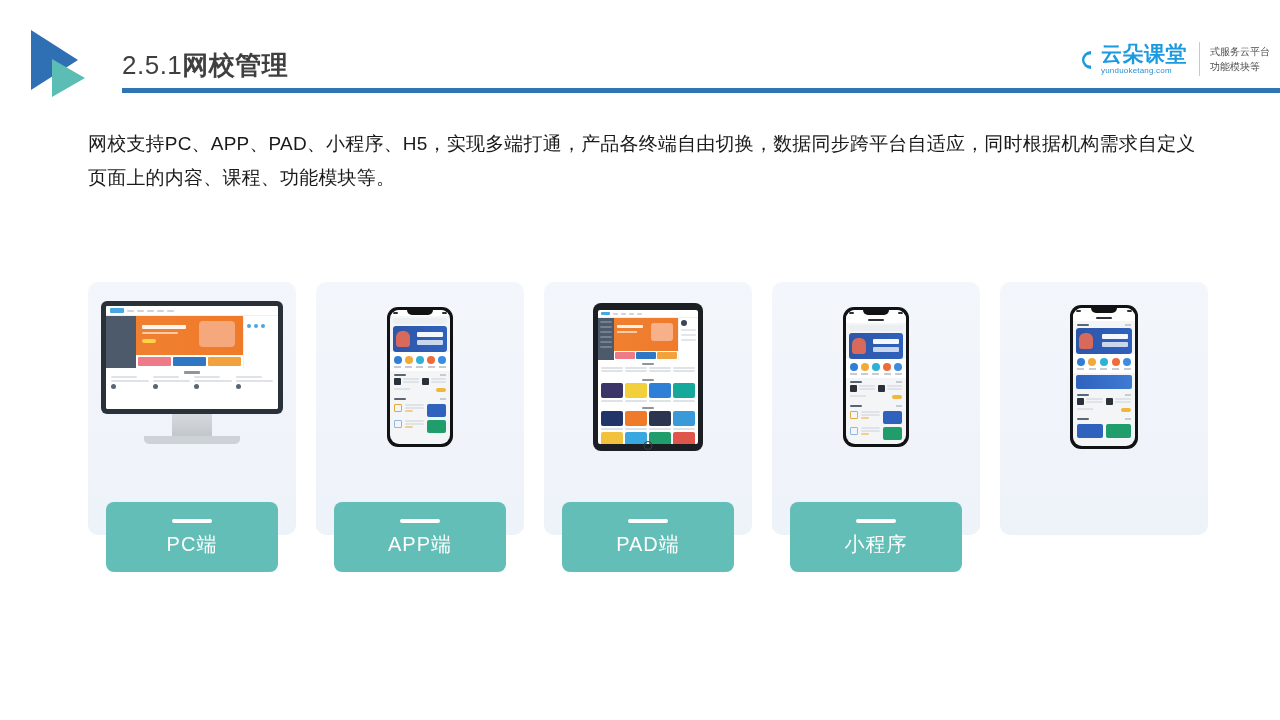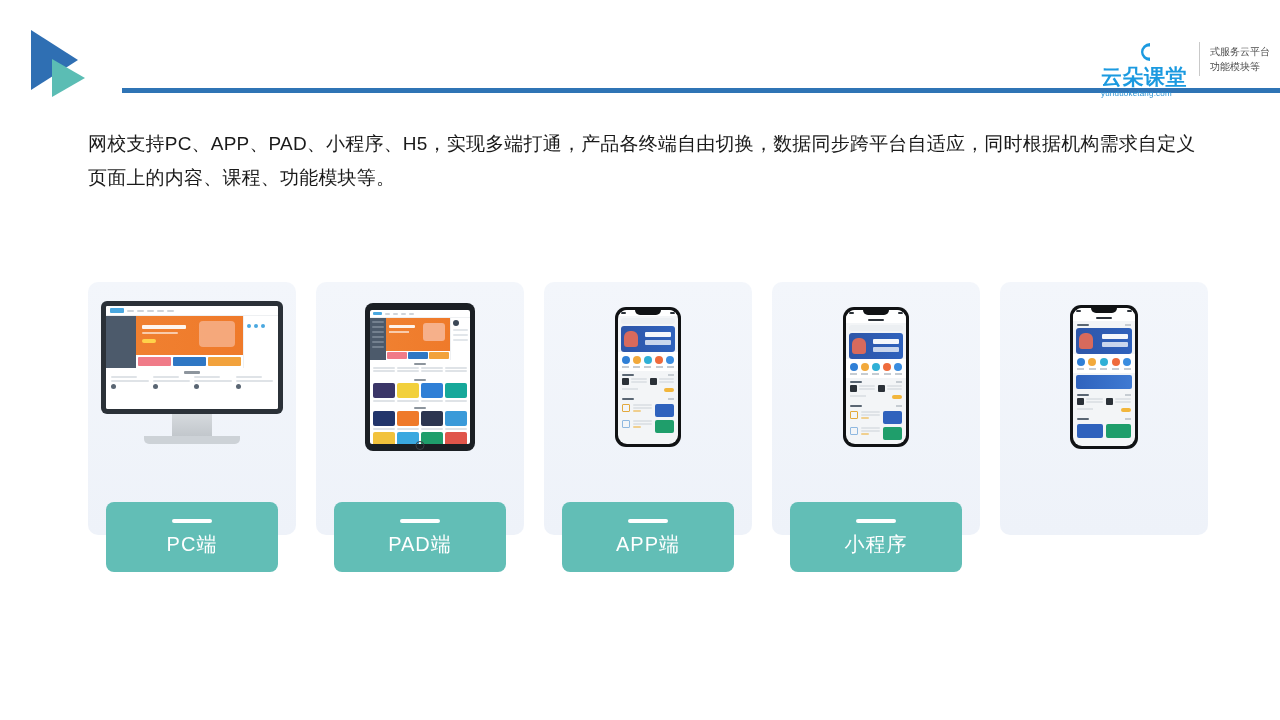--- a/index.html
+++ b/index.html
@@ -83,21 +83,20 @@
     right: 10px;
     top: 36px;
     display: flex;
     align-items: center;
     height: 46px;
   }
   .brand-logo {
     display: flex;
     align-items: center;
     height: 46px;
-    flex-direction: column;
   }
   .cloud-icon {
     position: relative;
     width: 30px;
     height: 30px;
     margin-right: 2px;
     flex: 0 0 auto;
   }
   .cloud-icon svg { display: block; }
   .brand-words {
@@ -465,20 +464,23 @@
 </head>
 <body>
 
 <div class="header">
 
   <div class="logo-mark">
     <span class="tri-dark"></span>
     <span class="tri-teal"></span>
   </div>
 
+  <div class="page-title">
+    <span class="num">2.5.1</span><span class="name">网校管理</span>
+  </div>
 
   <div class="title-rule"></div>
 
   <div class="brand">
     <div class="brand-logo">
       <span class="cloud-icon">
         <svg width="30" height="30" viewBox="0 0 30 30" aria-hidden="true">
           <path d="M22 7 A9 9 0 1 0 22 25 L22 21.5 A5.6 5.6 0 1 1 22 10.5 Z" fill="#1b9ae0"></path>
         </svg>
       </span>
@@ -582,20 +584,115 @@
     </div>
     <div class="card-label">
       <span class="label-dash"></span>
       <span class="label-text">PC端</span>
     </div>
   </div>
 
   <div class="card">
     <div class="card-bg"></div>
     <div class="device-wrap">
+      <div class="phone">
+        <span class="phone-notch"></span>
+        <div class="phone-screen">
+          <div class="ph-status">
+              <i></i>
+              <i></i>
+            </div>
+          <div class="ph-search"></div>
+          <div class="ph-banner">
+            <span class="b-face"></span>
+            <span class="b-t1"></span>
+            <span class="b-t2"></span>
+          </div>
+          <div class="ph-icons">
+            <span class="ph-icon">
+                <u class="ic-blue"></u>
+                <s></s>
+              </span>
+            <span class="ph-icon">
+                <u class="ic-yellow"></u>
+                <s></s>
+              </span>
+            <span class="ph-icon">
+                <u class="ic-cyan"></u>
+                <s></s>
+              </span>
+            <span class="ph-icon">
+                <u class="ic-orange"></u>
+                <s></s>
+              </span>
+            <span class="ph-icon">
+                <u class="ic-blue2"></u>
+                <s></s>
+              </span>
+          </div>
+          <div class="ph-sechead">
+              <i></i>
+              <s></s>
+            </div>
+          <div class="ph-teachers">
+            <span class="ph-teacher">
+                <b></b>
+                <span>
+                  <i></i>
+                  <i></i>
+                </span>
+              </span>
+            <span class="ph-teacher">
+                <b></b>
+                <span>
+                  <i></i>
+                  <i></i>
+                </span>
+              </span>
+          </div>
+          <div class="ph-pricerow">
+              <i></i>
+              <b></b>
+            </div>
+          <div class="ph-sechead">
+              <i></i>
+              <s></s>
+            </div>
+          <div class="ph-courses">
+            <div class="ph-crow">
+              <u></u>
+                <span>
+                  <i></i>
+                  <i></i>
+                  <i class="y"></i>
+                </span>
+                <span class="ph-card cd-blue"></span>
+            </div>
+            <div class="ph-crow">
+              <u class="blue"></u>
+                <span>
+                  <i></i>
+                  <i></i>
+                  <i class="y"></i>
+                </span>
+                <span class="ph-card cd-green"></span>
+            </div>
+          </div>
+        </div>
+      </div>
+    </div>
+    <div class="card-label">
+      <span class="label-dash"></span>
+      <span class="label-text">APP端</span>
+    </div>
+  </div>
+
+  <div class="card">
+    <div class="card-bg"></div>
+    <div class="device-wrap">
       <div class="tablet">
         <div class="tablet-screen">
           <div class="tb-nav">
             <span class="tb-logo"></span>
             <span class="tb-navitem"></span>
             <span class="tb-navitem"></span>
             <span class="tb-navitem"></span>
             <span class="tb-navitem"></span>
           </div>
           <div class="tb-body">
@@ -697,115 +794,20 @@
   <div class="card">
     <div class="card-bg"></div>
     <div class="device-wrap">
       <div class="phone">
         <span class="phone-notch"></span>
         <div class="phone-screen">
           <div class="ph-status">
               <i></i>
               <i></i>
             </div>
-          <div class="ph-search"></div>
-          <div class="ph-banner">
-            <span class="b-face"></span>
-            <span class="b-t1"></span>
-            <span class="b-t2"></span>
-          </div>
-          <div class="ph-icons">
-            <span class="ph-icon">
-                <u class="ic-blue"></u>
-                <s></s>
-              </span>
-            <span class="ph-icon">
-                <u class="ic-yellow"></u>
-                <s></s>
-              </span>
-            <span class="ph-icon">
-                <u class="ic-cyan"></u>
-                <s></s>
-              </span>
-            <span class="ph-icon">
-                <u class="ic-orange"></u>
-                <s></s>
-              </span>
-            <span class="ph-icon">
-                <u class="ic-blue2"></u>
-                <s></s>
-              </span>
-          </div>
-          <div class="ph-sechead">
-              <i></i>
-              <s></s>
-            </div>
-          <div class="ph-teachers">
-            <span class="ph-teacher">
-                <b></b>
-                <span>
-                  <i></i>
-                  <i></i>
-                </span>
-              </span>
-            <span class="ph-teacher">
-                <b></b>
-                <span>
-                  <i></i>
-                  <i></i>
-                </span>
-              </span>
-          </div>
-          <div class="ph-pricerow">
-              <i></i>
-              <b></b>
-            </div>
-          <div class="ph-sechead">
-              <i></i>
-              <s></s>
-            </div>
-          <div class="ph-courses">
-            <div class="ph-crow">
-              <u></u>
-                <span>
-                  <i></i>
-                  <i></i>
-                  <i class="y"></i>
-                </span>
-                <span class="ph-card cd-blue"></span>
-            </div>
-            <div class="ph-crow">
-              <u class="blue"></u>
-                <span>
-                  <i></i>
-                  <i></i>
-                  <i class="y"></i>
-                </span>
-                <span class="ph-card cd-green"></span>
-            </div>
-          </div>
-        </div>
-      </div>
-    </div>
-    <div class="card-label">
-      <span class="label-dash"></span>
-      <span class="label-text">APP端</span>
-    </div>
-  </div>
-
-  <div class="card">
-    <div class="card-bg"></div>
-    <div class="device-wrap">
-      <div class="phone">
-        <span class="phone-notch"></span>
-        <div class="phone-screen">
-          <div class="ph-status">
-              <i></i>
-              <i></i>
-            </div>
           <div class="ph-titlebar">
               <span></span>
             </div>
           <div class="ph-search"></div>
           <div class="ph-banner">
             <span class="b-face"></span>
             <span class="b-t1"></span>
             <span class="b-t2"></span>
           </div>
           <div class="ph-icons">

